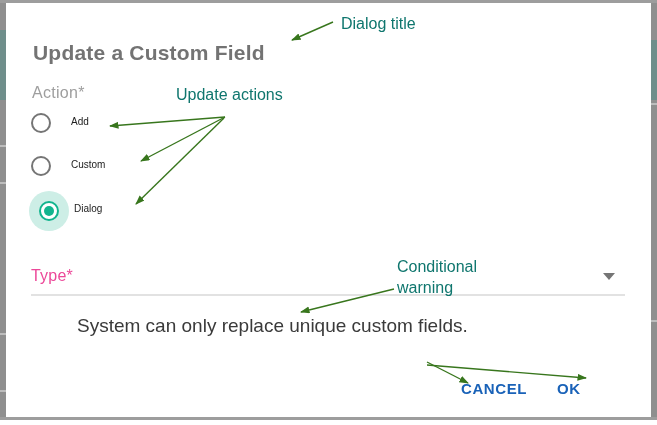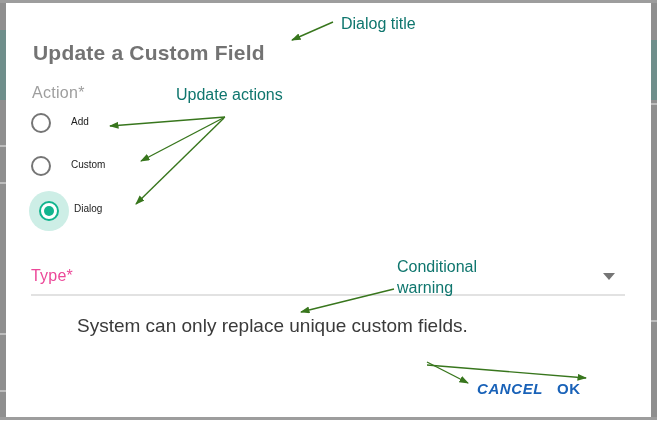--- a/index.html
+++ b/index.html
@@ -63,21 +63,21 @@
   .warning-text {
     position:absolute; left:31px; top:315px;
     font-size:19px; color:#3a3a3a;margin-left:46px;
   }
   .cmd-btn {
     position:absolute; top:376px; background:transparent; border:none; cursor:pointer;
     font-family:"Liberation Sans", sans-serif;
     font-size:15px; font-weight:bold; color:#1962b8; letter-spacing:0.6px;
     padding:4px 6px;
   }
-  .cmd-cancel { left:471px;font-style:italic; }
+  .cmd-cancel { left:455px; }
   .cmd-ok { left:551px; }
 
   
   .ann {
     position:absolute; font-size:16px; color:#0f766e; z-index:6;
   }
   .ann-title   { left:341px; top:15px; }
   .ann-actions { left:176px; top:86px; }
   .ann-warning { left:397px; top:256px; width:112px; line-height:21px; }
   .ann-commands{ left:316px; top:353px; }

